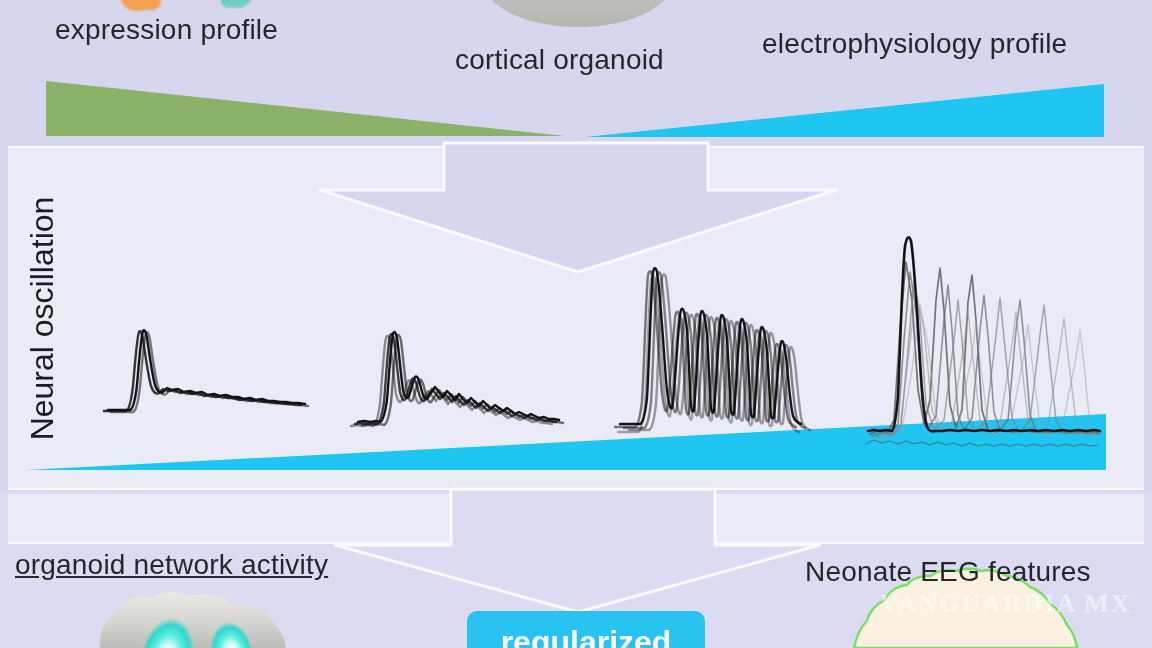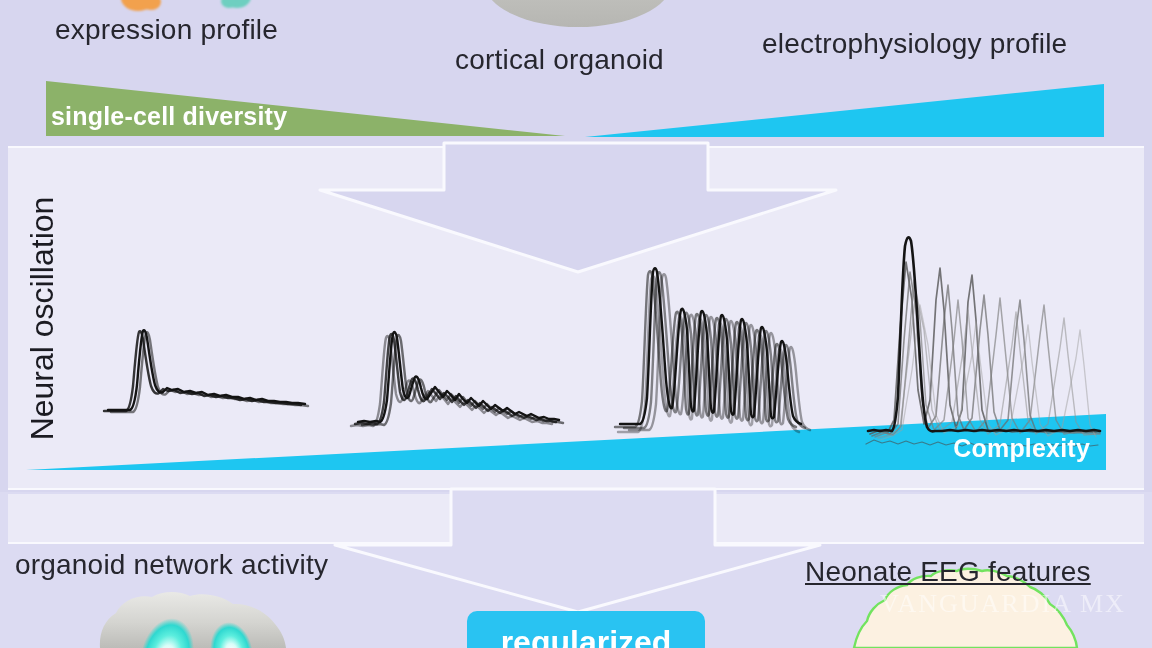--- a/index.html
+++ b/index.html
@@ -33,21 +33,21 @@
   .reg-box{
     position:absolute;left:467px;top:611px;width:238px;height:50px;z-index:6;
     background:#29c3f2;border-radius:10px;
     display:flex;justify-content:center;
   }
   .reg-box span{
     color:#ffffff;font-weight:bold;font-size:32px;margin-top:13px;white-space:nowrap;
   }
   .watermark{
     position:absolute;left:880px;top:589px;width:260px;z-index:7;
-    font-family:"Liberation Serif",serif;font-weight:normal;font-size:26px;
+    font-family:"Liberation Serif",serif;font-weight:bold;font-size:26px;
     letter-spacing:2px;color:rgba(255,255,255,0.5);white-space:nowrap;
   }
 </style>
 </head>
 <body>
 
 <div class="stage">
 
   <div class="section bottom-bg"></div>
   <div class="panel"></div>
@@ -146,30 +146,28 @@
 
     <g>
       <path d="M854,648 C856,638 860,628 867,621 C869,612 876,604 885,600 C888,592 897,586 907,585 C911,579 921,575 931,576 C936,571 947,569 957,571 C962,568 973,568 982,571 C988,569 999,571 1007,576 C1014,576 1024,581 1030,587 C1037,589 1046,596 1050,604 C1057,608 1064,617 1067,625 C1072,631 1076,639 1077,648 Z" fill="#fcf1e1" stroke="#72e35f" stroke-width="2.4"></path>
     </g>
   </svg>
 
   <div class="lbl" style="left:455px;top:44px;">cortical organoid</div>
   <div class="lbl" style="left:55px;top:14px;">expression profile</div>
   <div class="lbl" style="left:762px;top:28px;">electrophysiology profile</div>
 
-  <div class="wedge-lbl lbl" style="left:51px;top:102px;">single-cell diversity</div>
 
   <div class="rot-wrap">
     <span class="rot-text">Neural oscillation</span>
   </div>
 
-  <div class="wedge-lbl lbl" style="right:62px;left:auto;top:434px;">Complexity</div>
 
-  <div class="lbl" style="left:15px;top:549px;">organoid network activity</div>
-  <div class="lbl" style="left:805px;top:556px;text-decoration:underline;">Neonate EEG features</div>
+  <div class="lbl" style="left:15px;top:549px;text-decoration:underline;">organoid network activity</div>
+  <div class="lbl" style="left:805px;top:556px;">Neonate EEG features</div>
 
   <div class="reg-box">
     <span>regularized</span>
   </div>
 
   <div class="watermark">VANGUARDIA MX</div>
 
 </div>
 
 </body></html>

